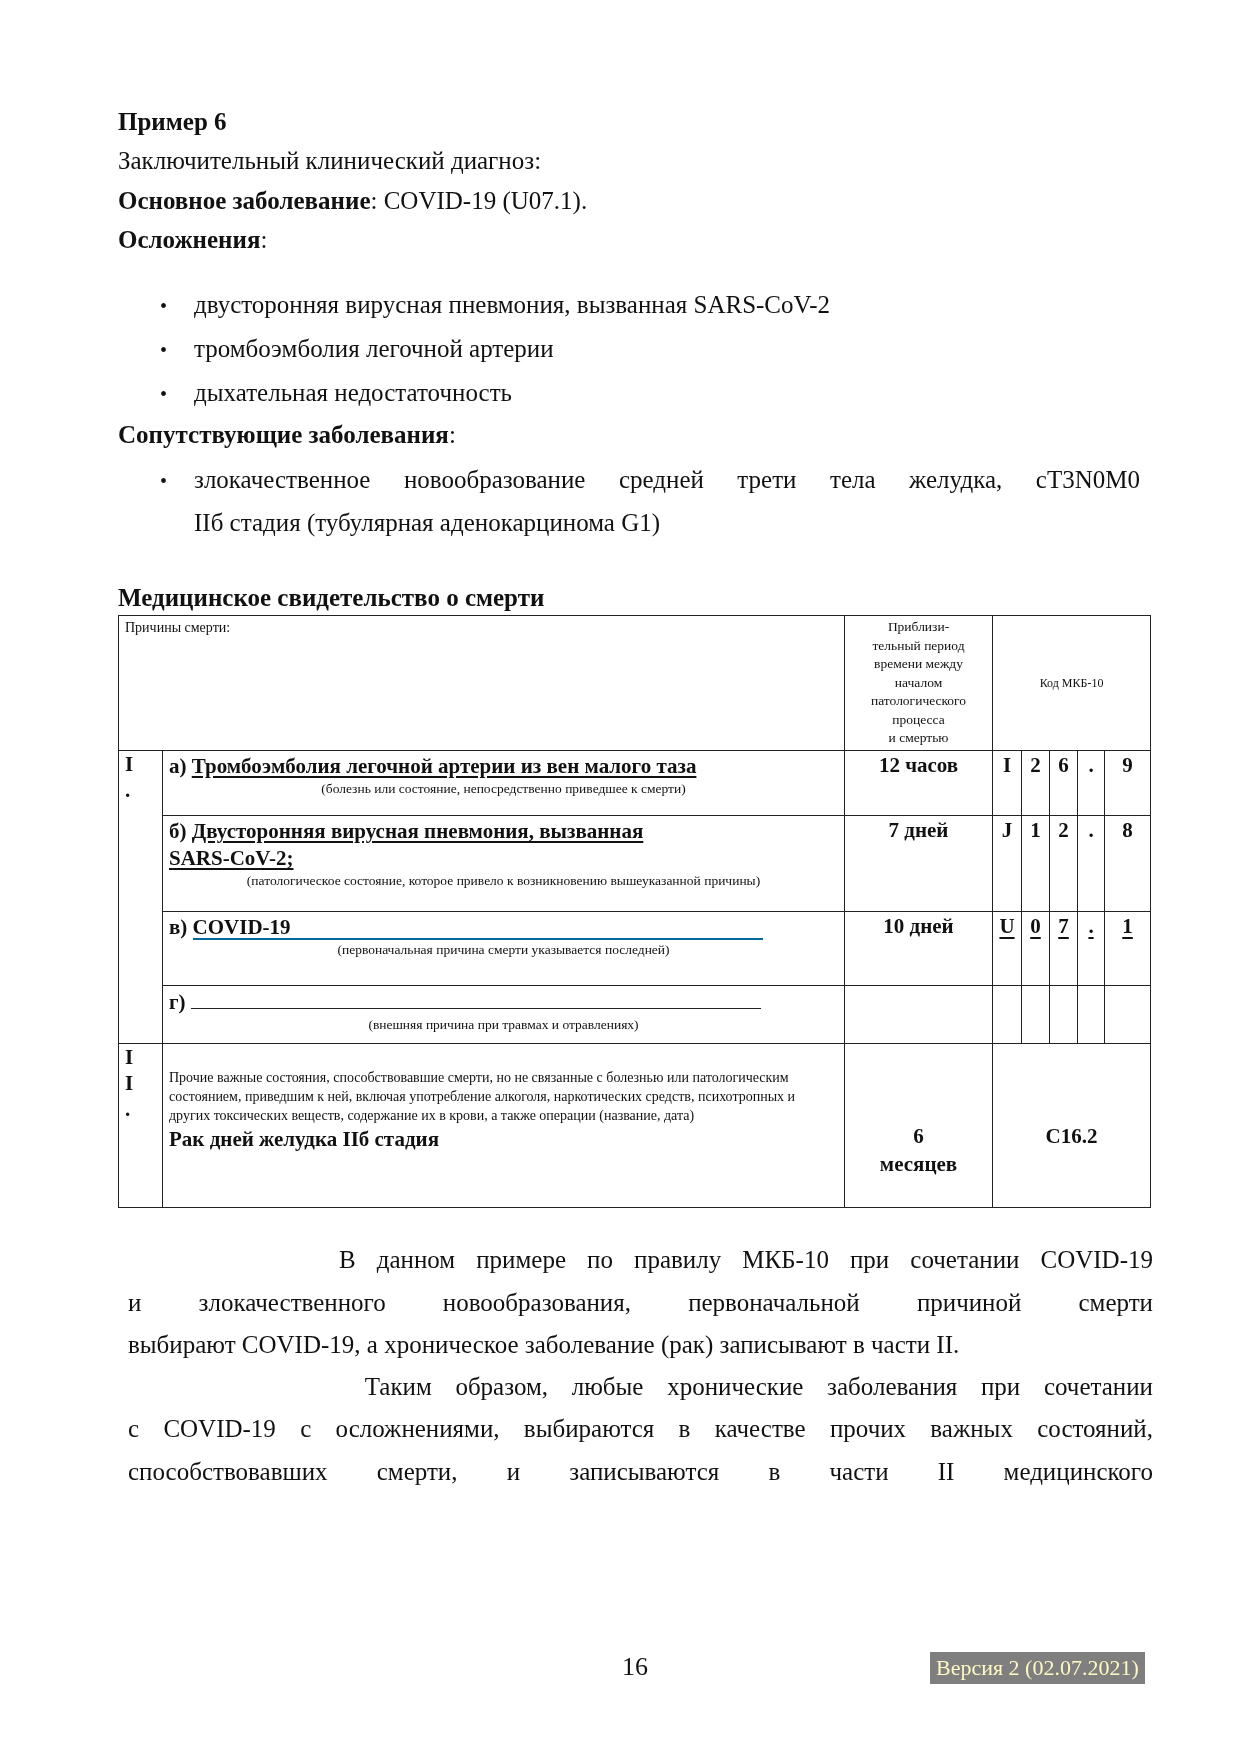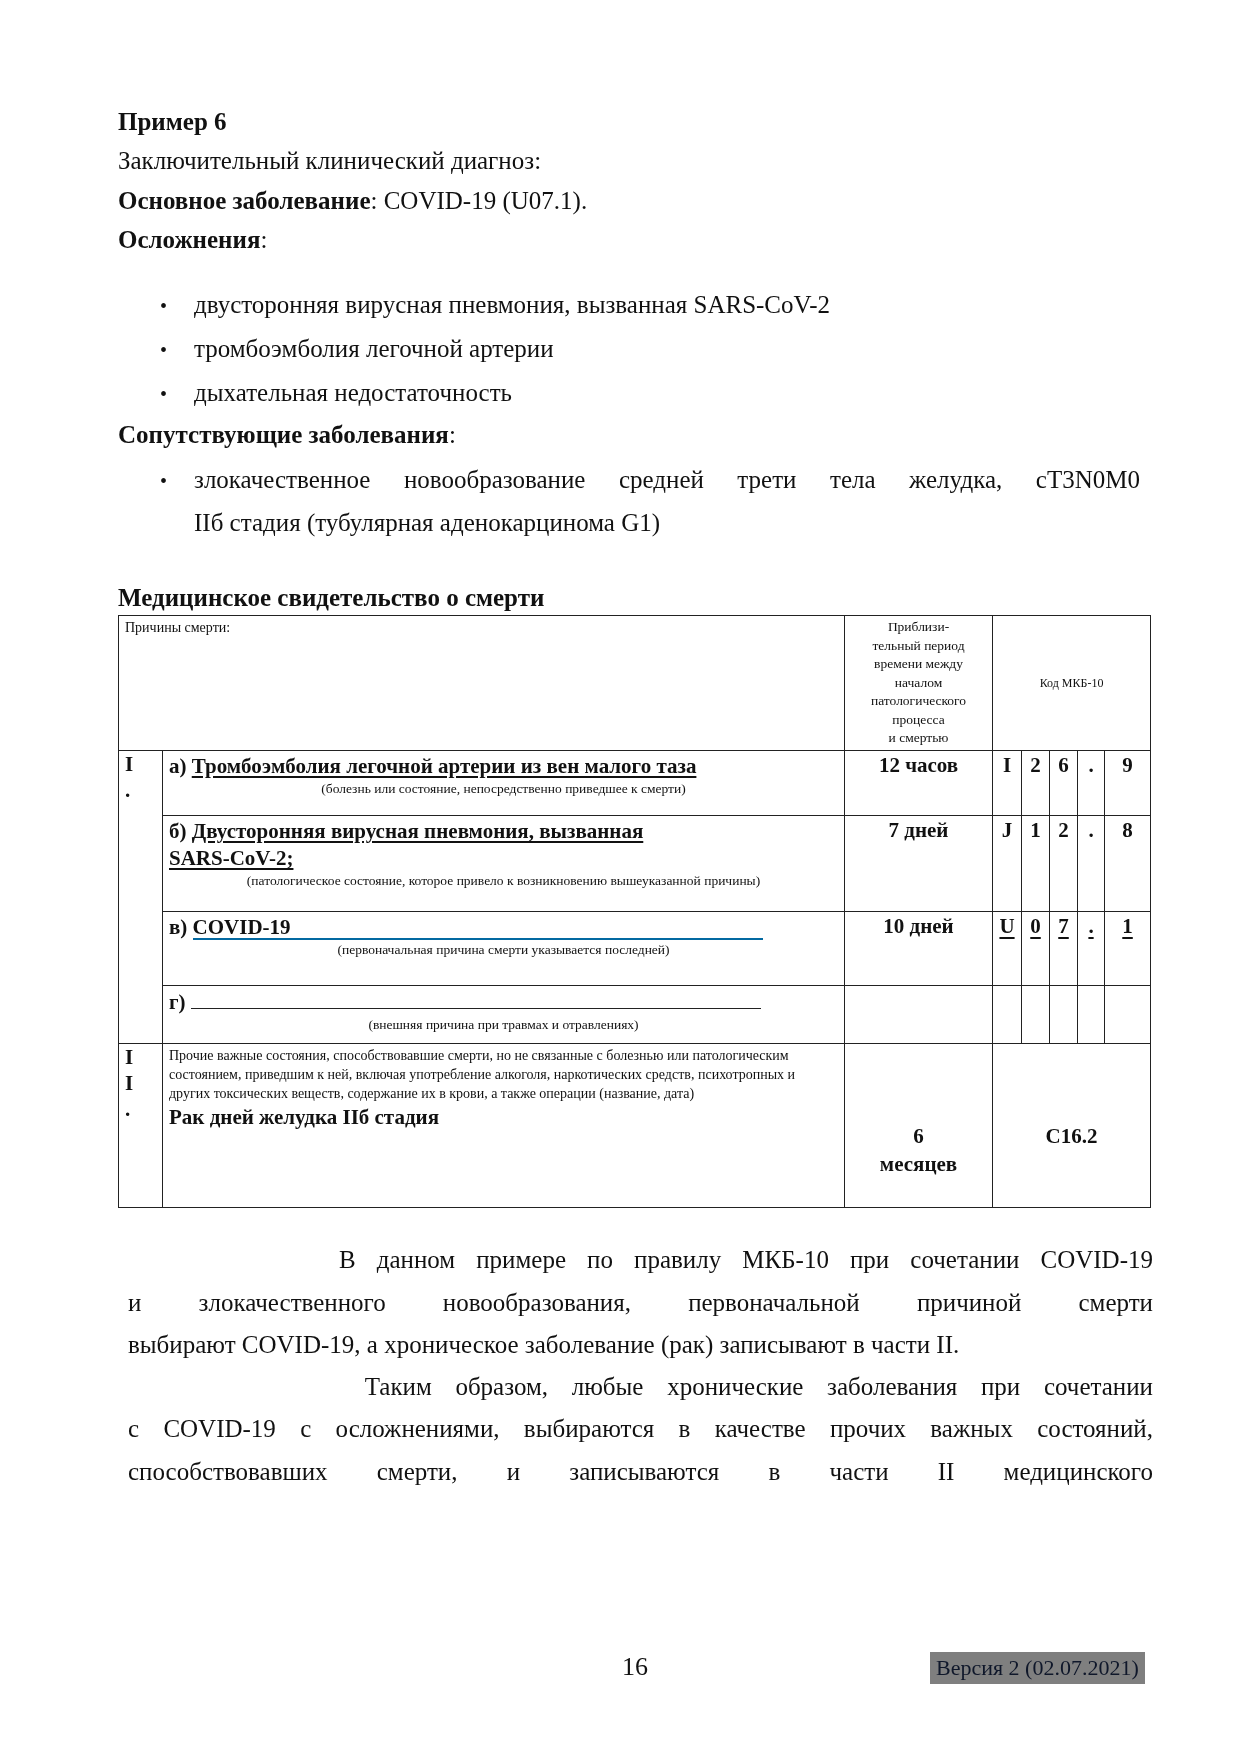--- a/index.html
+++ b/index.html
@@ -21,25 +21,25 @@
   .hdr-period { text-align: center; font-size: 13.5px; line-height: 18.5px; padding-top: 2px !important; }
   .hdr-code { text-align: center; vertical-align: middle !important; font-size: 12px; }
   .roman { font-weight: bold; font-size: 21px; line-height: 26px; padding-left: 6px !important; }
   .cause-main { font-weight: bold; font-size: 21px; line-height: 27px; padding-left: 6px; }
   .u { text-decoration: underline; text-decoration-thickness: 2px; text-underline-offset: 3px; }
   .hint { text-align: center; font-size: 13.5px; line-height: 17px; }
   .period { text-align: center; font-weight: bold; font-size: 21px; line-height: 28px; }
   .code { text-align: center; font-weight: bold; font-size: 21px; line-height: 28px; }
   .code.ul span { text-decoration: underline; text-decoration-thickness: 2px; text-underline-offset: 4px; }
   .blank-line { display: inline-block; border-bottom: 1.5px solid #222; vertical-align: baseline; height: 20px; }
-  .other { font-size: 14px; line-height: 19px; padding: 2px 6px 0 6px; }
+  .other { font-size: 14px; line-height: 19px; padding: 2px 6px 0 6px; margin-top: 22px; }
   .cancer { font-weight: bold; font-size: 21px; line-height: 28px; padding-left: 6px; }
 
   .pagenum { position: absolute; left: 0; width: 1270px; top: 1652px; text-align: center; font-size: 26px; }
-  .version { position: absolute; left: 930px; top: 1652px; background: #7f7f7f; color: #0f172a;
+  .version { position: absolute; left: 930px; top: 1652px; background: #7f7f7f; color: #fef9c3;
              font-size: 22px; line-height: 32px; padding: 0 6px; }
 </style>
 </head>
 <body>
 
 <div class="page">
 
   <div class="line b" style="top:107px;">Пример 6</div>
   <div class="line" style="top:146px;">Заключительный клинический диагноз:</div>
   <div class="line" style="top:186px;">

